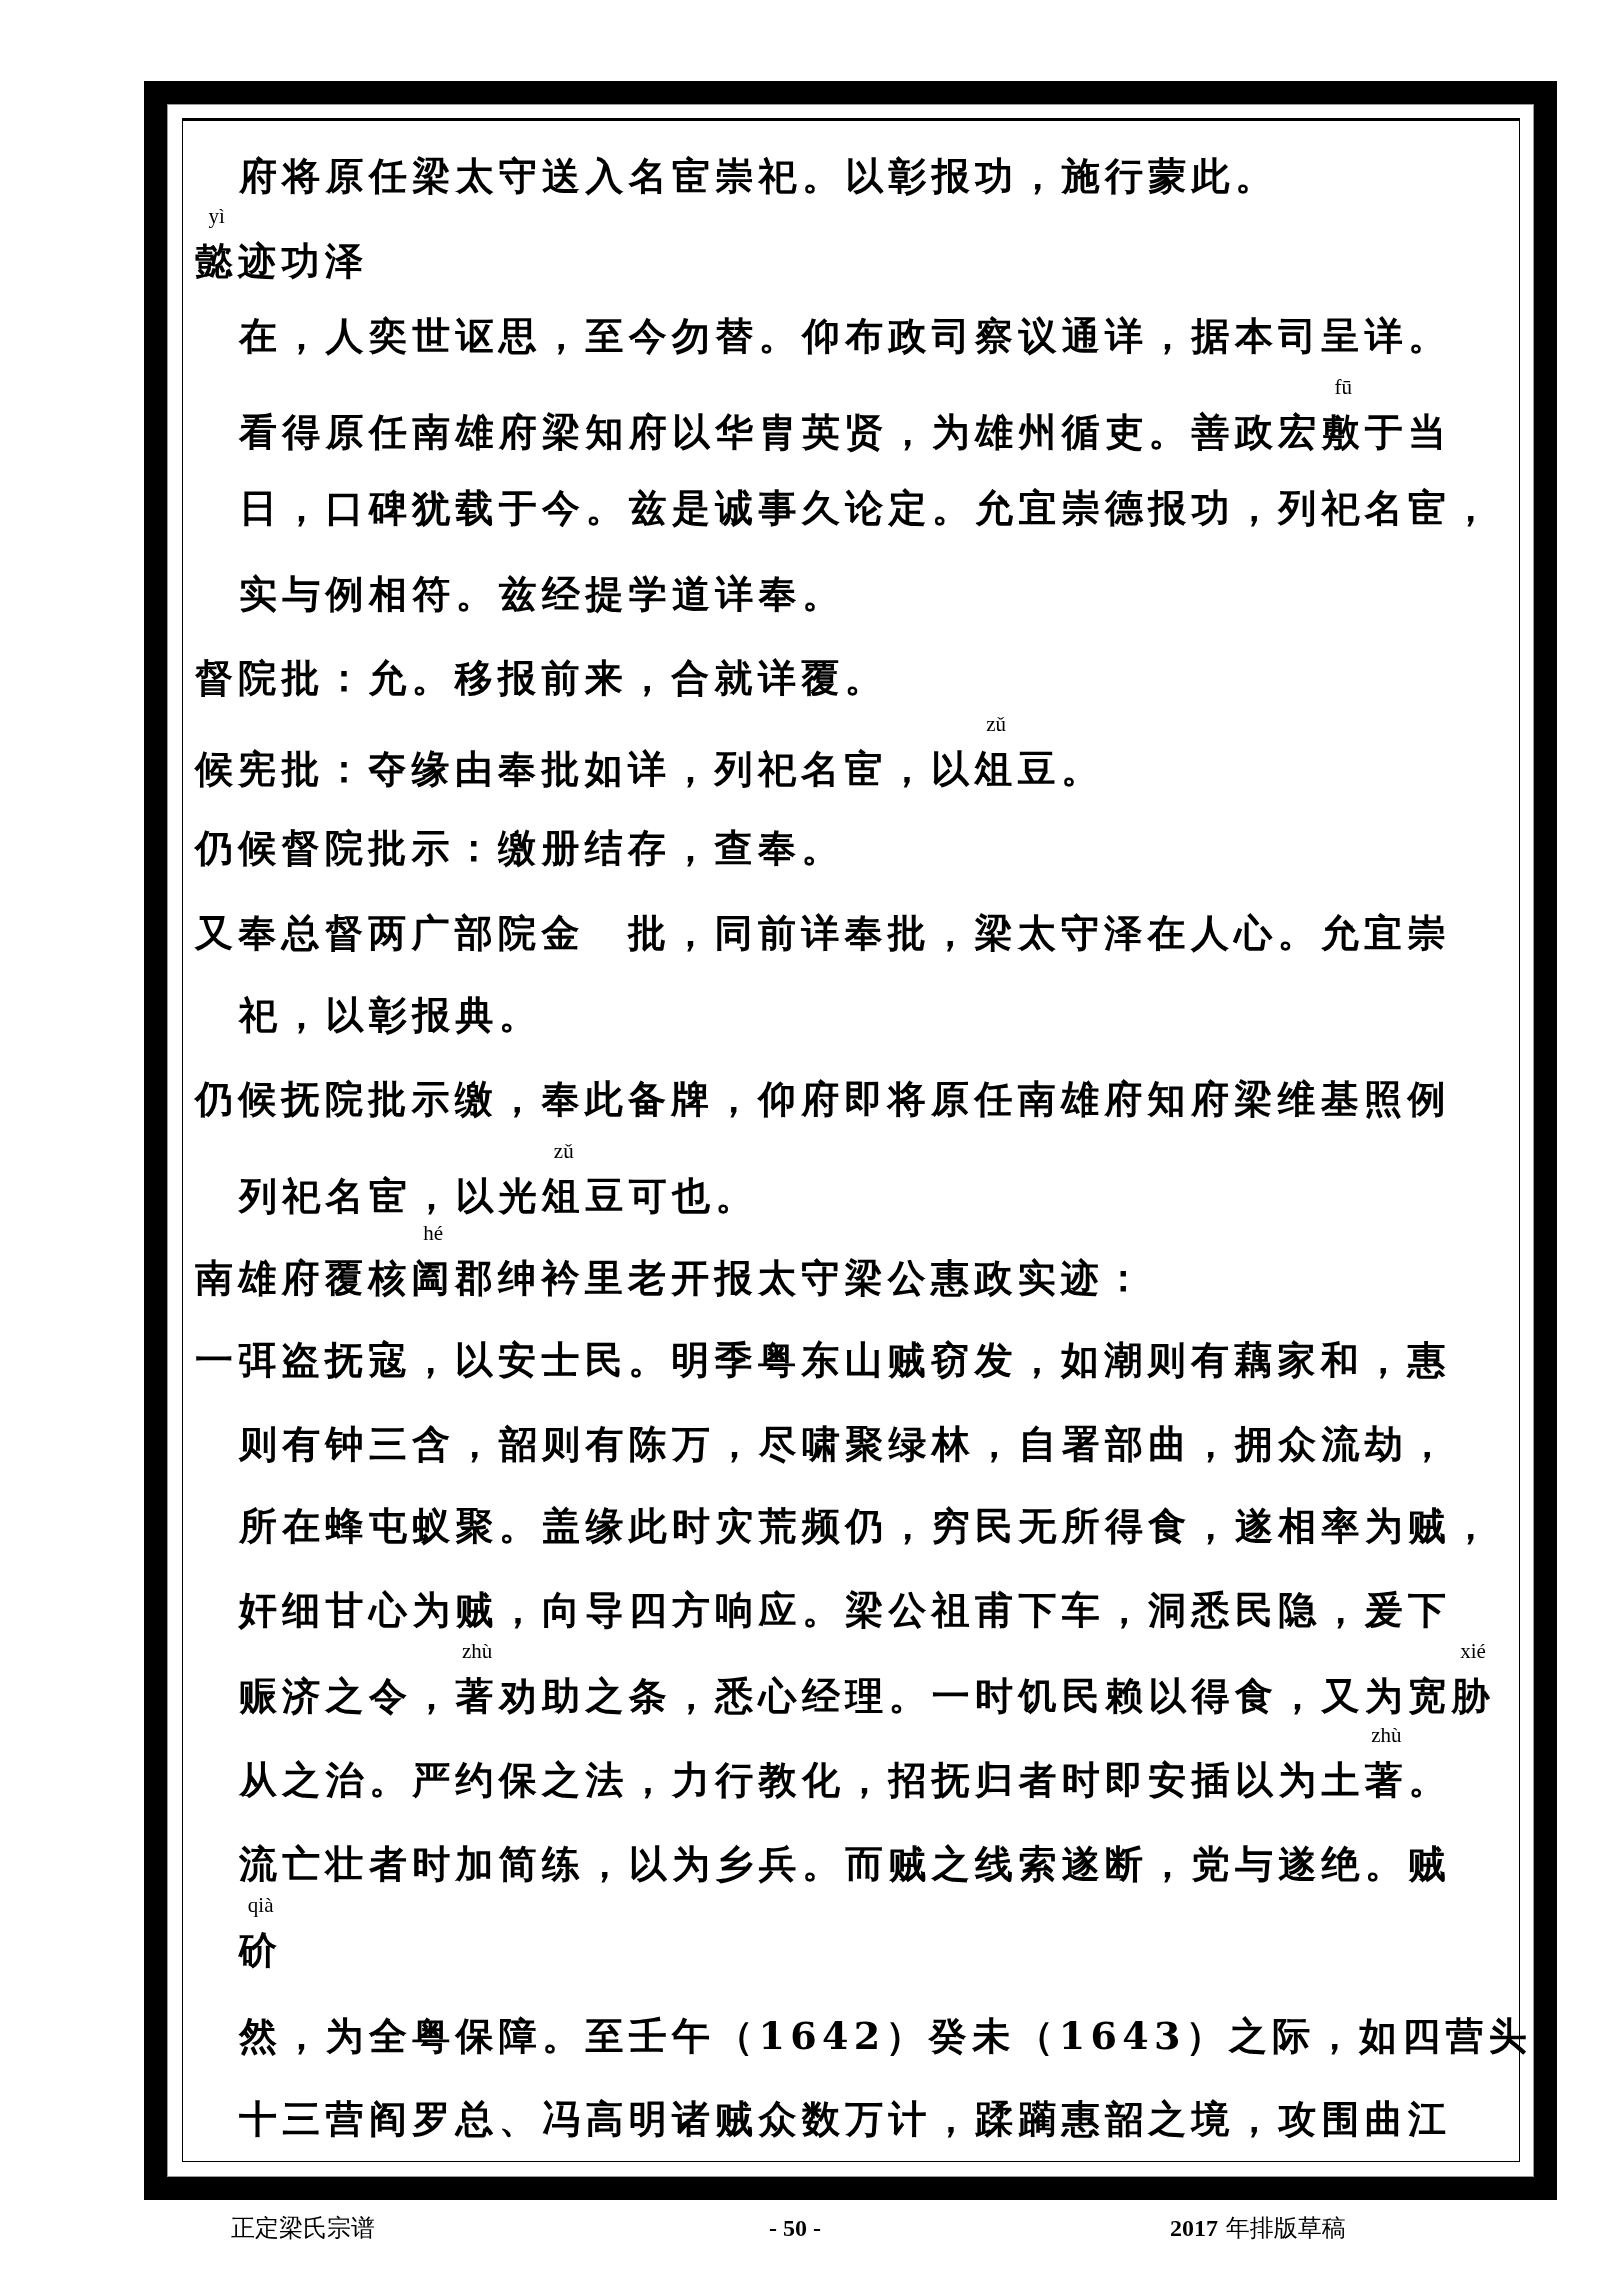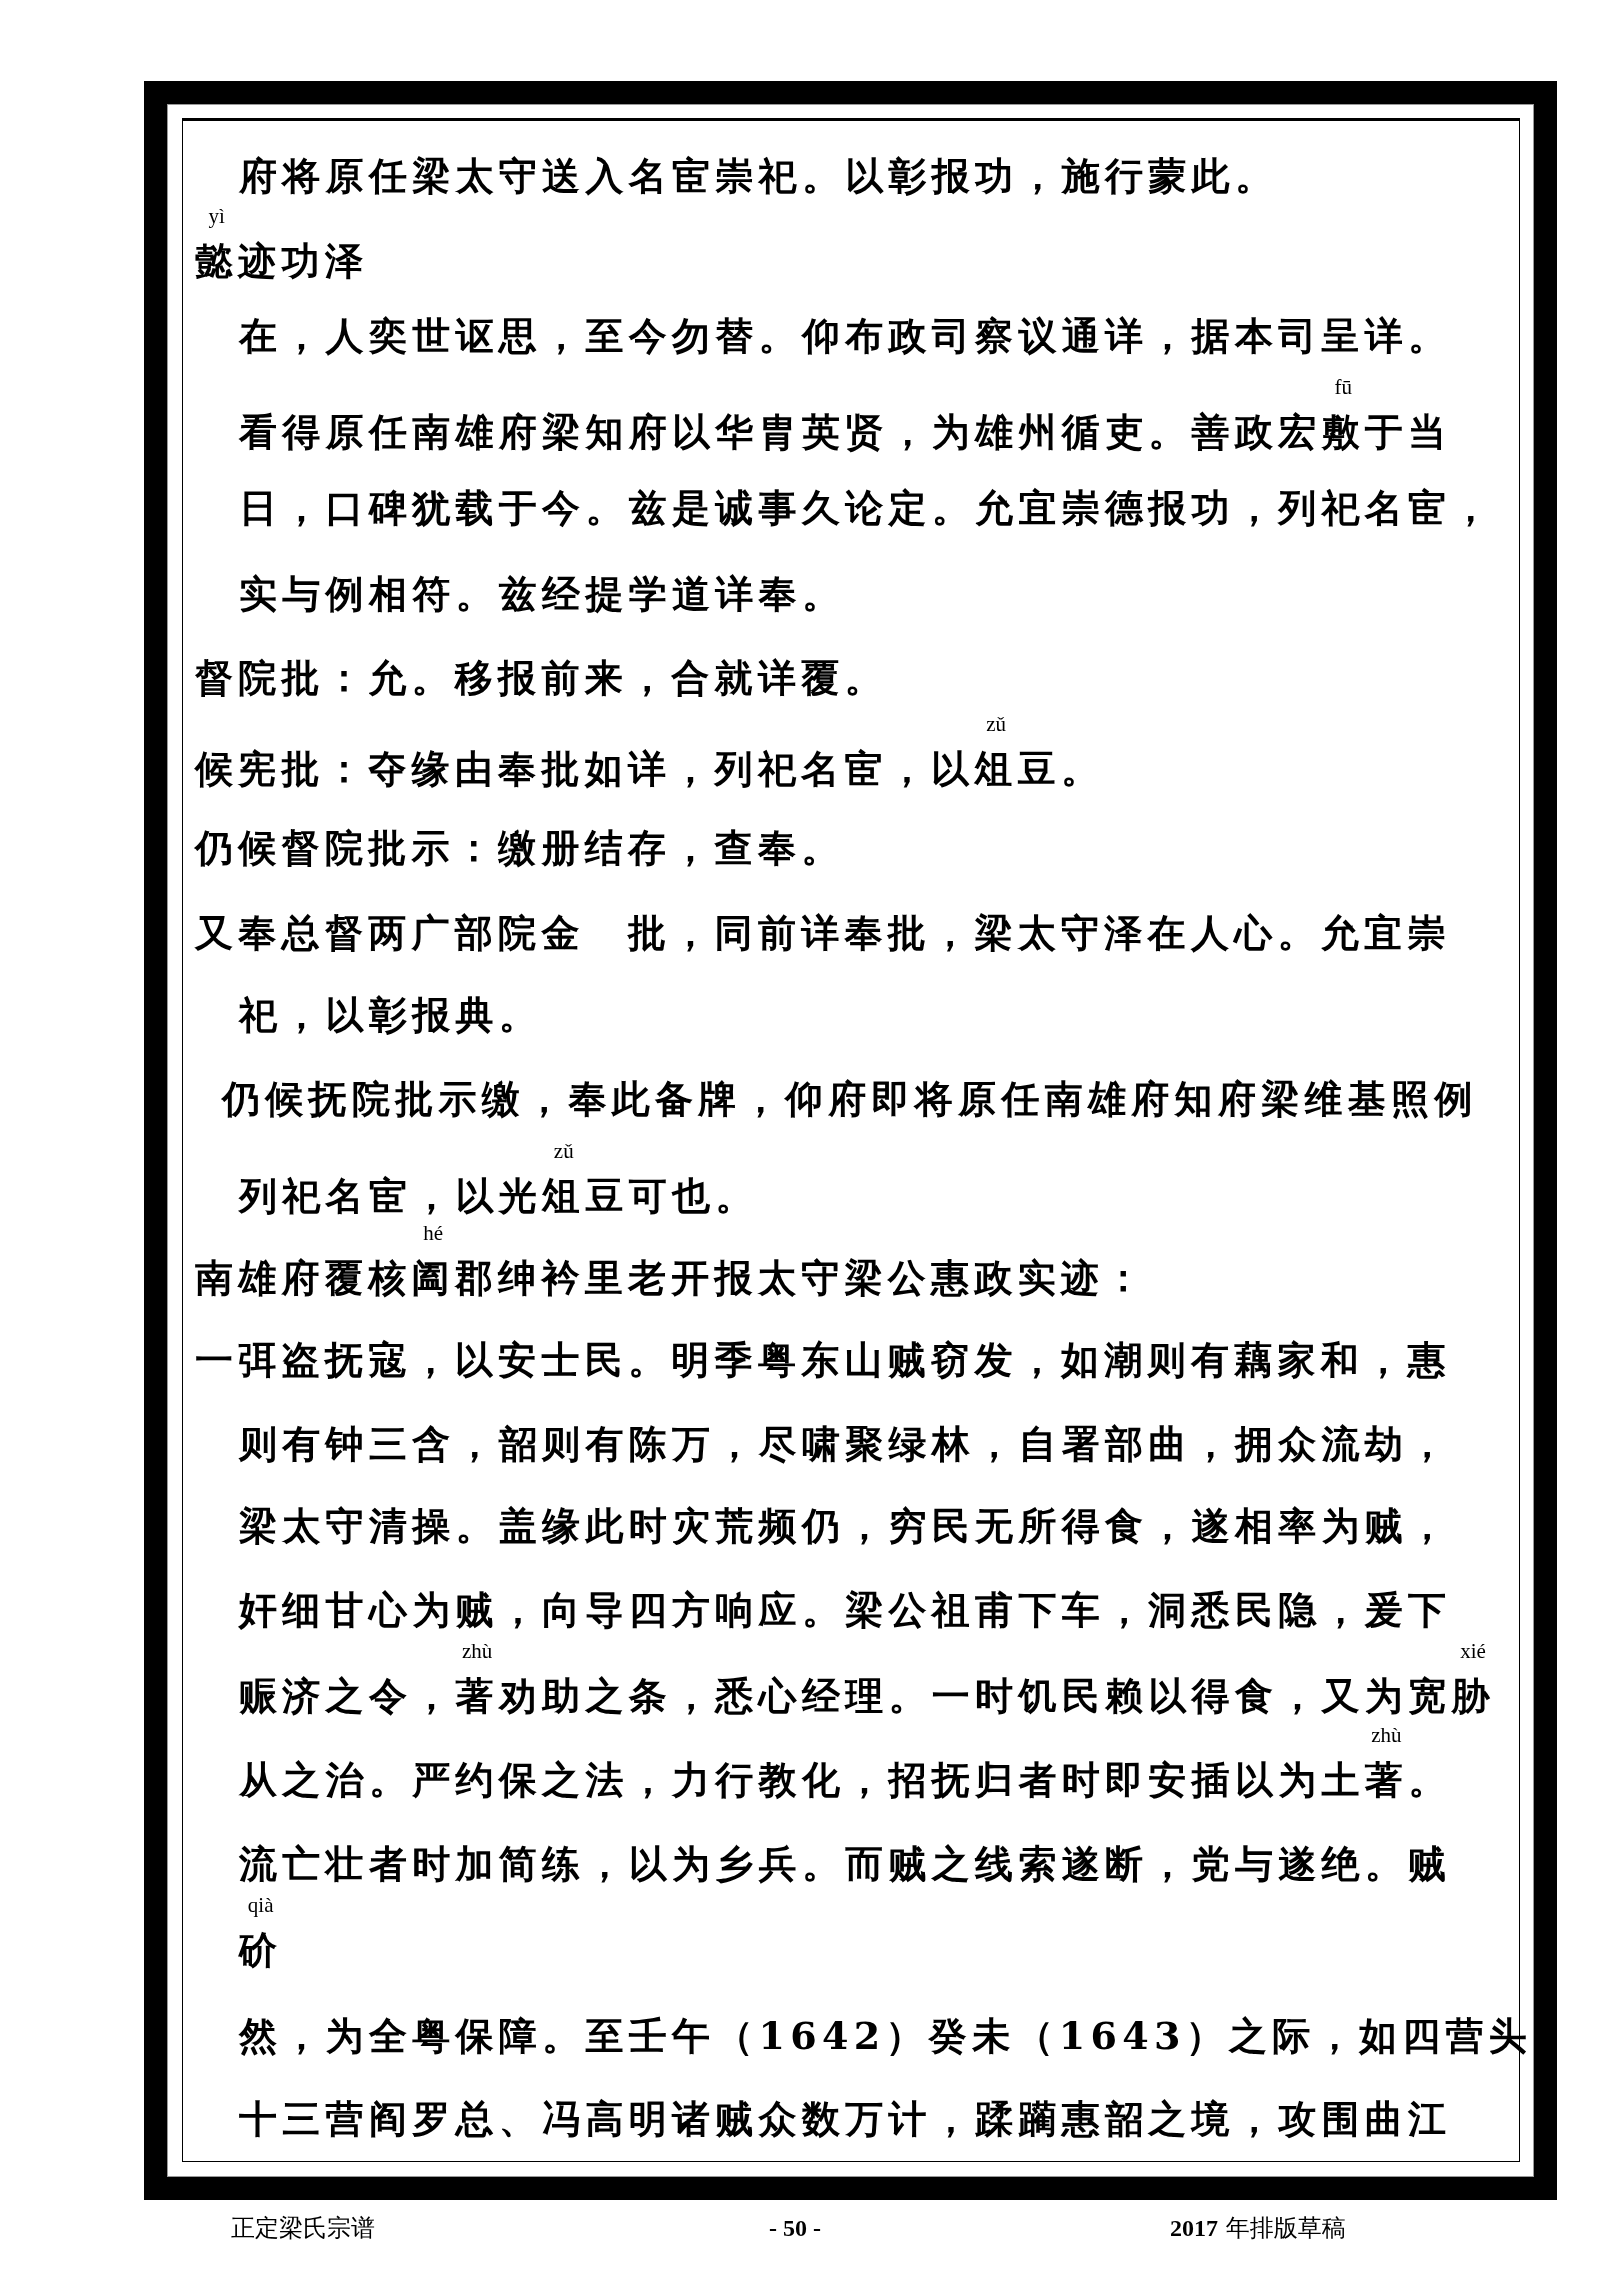--- a/index.html
+++ b/index.html
@@ -38,26 +38,26 @@
     <div class="line" style="top: 236px;"><span class="ruby-wrap"><span class="pinyin">yì</span><span>懿</span></span><span class="seg">迹功泽</span></div>
     <div class="line indent" style="top: 311px;"><span class="seg">在，人奕世讴思，至今勿替。仰布政司察议通详，据本司呈详。</span></div>
     <div class="line indent" style="top: 407px;"><span class="seg">看得原任南雄府梁知府以华胄英贤，为雄州循吏。善政宏</span><span class="ruby-wrap"><span class="pinyin">fū</span><span>敷</span></span><span class="seg">于当</span></div>
     <div class="line indent" style="top: 483px;"><span class="seg">日，口碑犹载于今。兹是诚事久论定。允宜崇德报功，列祀名宦，</span></div>
     <div class="line indent" style="top: 569px;"><span class="seg">实与例相符。兹经提学道详奉。</span></div>
     <div class="line" style="top: 653px;"><span class="seg">督院批：允。移报前来，合就详覆。</span></div>
     <div class="line" style="top: 744px;"><span class="seg">候宪批：夺缘由奉批如详，列祀名宦，以</span><span class="ruby-wrap"><span class="pinyin">zǔ</span><span>俎</span></span><span class="seg">豆。</span></div>
     <div class="line" style="top: 823px;"><span class="seg">仍候督院批示：缴册结存，查奉。</span></div>
     <div class="line" style="top: 908px;"><span class="seg">又奉总督两广部院金　批，同前详奉批，梁太守泽在人心。允宜崇</span></div>
     <div class="line indent" style="top: 990px;"><span class="seg">祀，以彰报典。</span></div>
-    <div class="line" style="top: 1074px; margin-left: 27px;"><span class="seg">仍候抚院批示缴，奉此备牌，仰府即将原任南雄府知府梁维基照例</span></div>
+    <div class="line" style="top: 1074px;"><span class="seg">仍候抚院批示缴，奉此备牌，仰府即将原任南雄府知府梁维基照例</span></div>
     <div class="line indent" style="top: 1171px;"><span class="seg">列祀名宦，以光</span><span class="ruby-wrap"><span class="pinyin">zǔ</span><span>俎</span></span><span class="seg">豆可也。</span></div>
     <div class="line" style="top: 1253px;"><span class="seg">南雄府覆核</span><span class="ruby-wrap"><span class="pinyin">hé</span><span>阖</span></span><span class="seg">郡绅衿里老开报太守梁公惠政实迹：</span></div>
     <div class="line" style="top: 1335px;"><span class="seg">一弭盗抚寇，以安士民。明季粤东山贼窃发，如潮则有藕家和，惠</span></div>
     <div class="line indent" style="top: 1419px;"><span class="seg">则有钟三含，韶则有陈万，尽啸聚绿林，自署部曲，拥众流劫，</span></div>
-    <div class="line indent" style="top: 1501px;"><span class="seg">梁太守清操。盖缘此时灾荒频仍，穷民无所得食，遂相率为贼，</span></div>
+    <div class="line indent" style="top: 1501px;"><span class="seg">所在蜂屯蚁聚。盖缘此时灾荒频仍，穷民无所得食，遂相率为贼，</span></div>
     <div class="line indent" style="top: 1585px;"><span class="seg">奸细甘心为贼，向导四方响应。梁公祖甫下车，洞悉民隐，爰下</span></div>
     <div class="line indent" style="top: 1671px;"><span class="seg">赈济之令，</span><span class="ruby-wrap"><span class="pinyin">zhù</span><span>著</span></span><span class="seg">劝助之条，悉心经理。一时饥民赖以得食，又为宽</span><span class="ruby-wrap"><span class="pinyin">xié</span><span>胁</span></span></div>
     <div class="line indent" style="top: 1755px;"><span class="seg">从之治。严约保之法，力行教化，招抚归者时即安插以为土</span><span class="ruby-wrap"><span class="pinyin">zhù</span><span>著</span></span><span class="seg">。</span></div>
     <div class="line indent" style="top: 1839px;"><span class="seg">流亡壮者时加简练，以为乡兵。而贼之线索遂断，党与遂绝。贼</span></div>
     <div class="line indent" style="top: 1925px;"><span class="ruby-wrap"><span class="pinyin">qià</span><span>砎</span></span><span class="seg"></span></div>
     <div class="line indent" style="top: 2011px;"><span class="seg">然，为全粤保障。至壬午（1642）癸未（1643）之际，如四营头</span></div>
     <div class="line indent" style="top: 2094px;"><span class="seg">十三营阎罗总、冯高明诸贼众数万计，蹂躏惠韶之境，攻围曲江</span></div>
   </div>
 
 <div class="footer left">正定梁氏宗谱</div>

